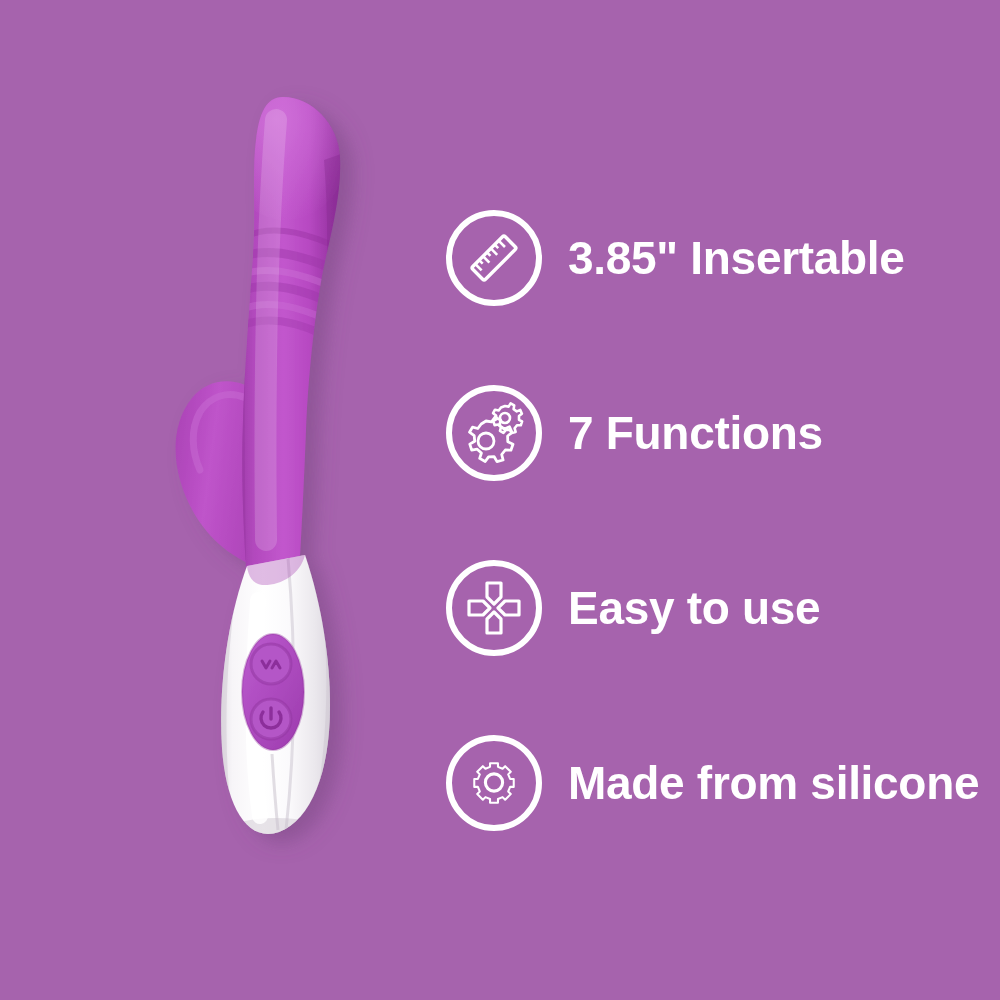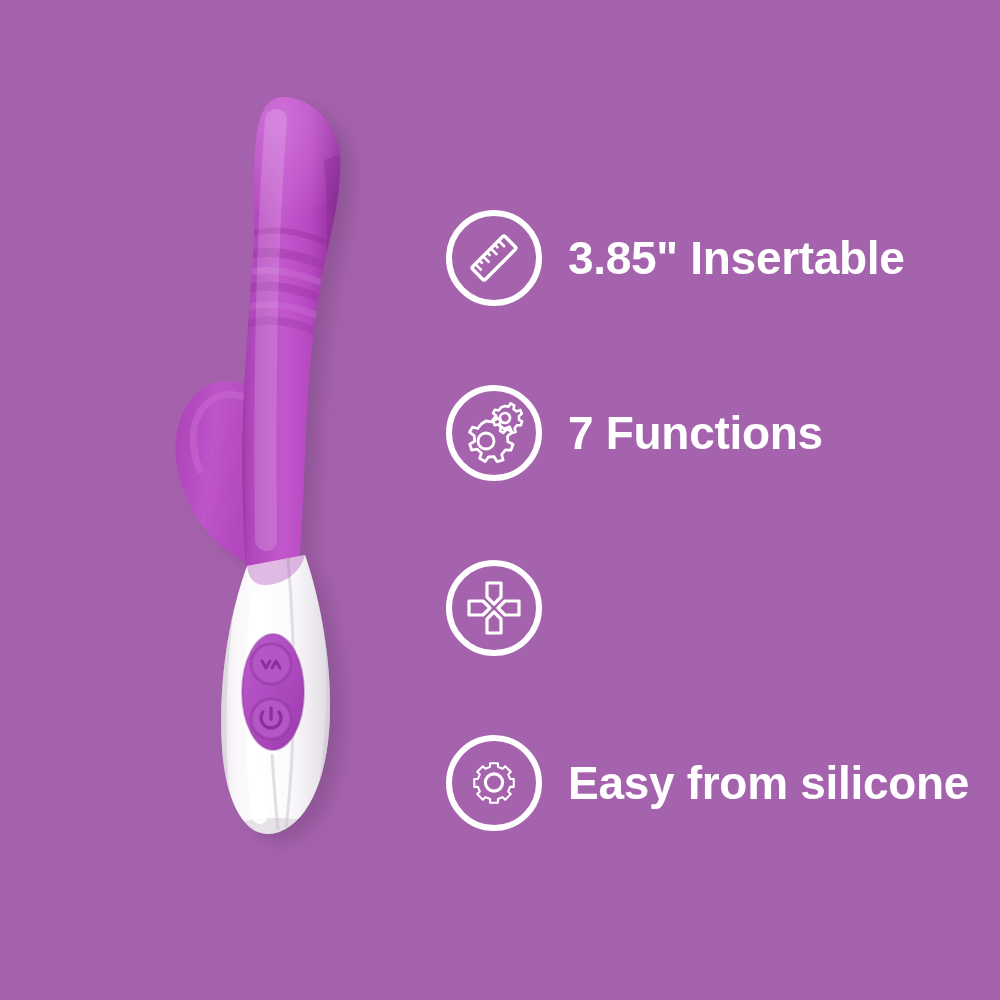--- a/index.html
+++ b/index.html
@@ -274,33 +274,34 @@
             <path d="M24,6 L38,6 L38,20 L31,27 L24,20 Z"></path>
 
             <path d="M24,56 L38,56 L38,42 L31,35 L24,42 Z"></path>
 
             <path d="M6,24 L6,38 L20,38 L27,31 L20,24 Z"></path>
 
             <path d="M56,24 L56,38 L42,38 L35,31 L42,24 Z"></path>
           </g>
         </svg>
       </div>
+      <div class="feature-label">Easy to use</div>
     </div>
 
     <div class="feature-row">
       <div class="feature-icon">
         <svg width="60" height="60" viewBox="0 0 60 60">
           <g transform="translate(30,30)">
             <path d="M-6,-23 L6,-23 L6,-17.5 L13,-14.6 L16.9,-18.5 L25.4,-10
                      L21.5,-6.1 L24.4,0.9 L29.9,0.9 L29.9,12.9 L24.4,12.9
                      L21.5,19.9 L25.4,23.8 L16.9,32.3 L13,28.4 L6,31.3 L6,36.8
                      L-6,36.8 L-6,31.3 L-13,28.4 L-16.9,32.3 L-25.4,23.8
                      L-21.5,19.9 L-24.4,12.9 L-29.9,12.9 L-29.9,0.9 L-24.4,0.9
                      L-21.5,-6.1 L-25.4,-10 L-16.9,-18.5 L-13,-14.6 L-6,-17.5 Z" fill="none" stroke="#ffffff" stroke-width="3.1" stroke-linejoin="round" transform="scale(0.66) translate(0,-7)"></path>
             <circle cx="0" cy="-0.5" r="8.6" fill="none" stroke="#ffffff" stroke-width="3.1"></circle>
           </g>
         </svg>
       </div>
-      <div class="feature-label">Easy from silicone</div>
+      <div class="feature-label">Made from silicone</div>
     </div>
 
   </div>
 </div>
 
 </body></html>

